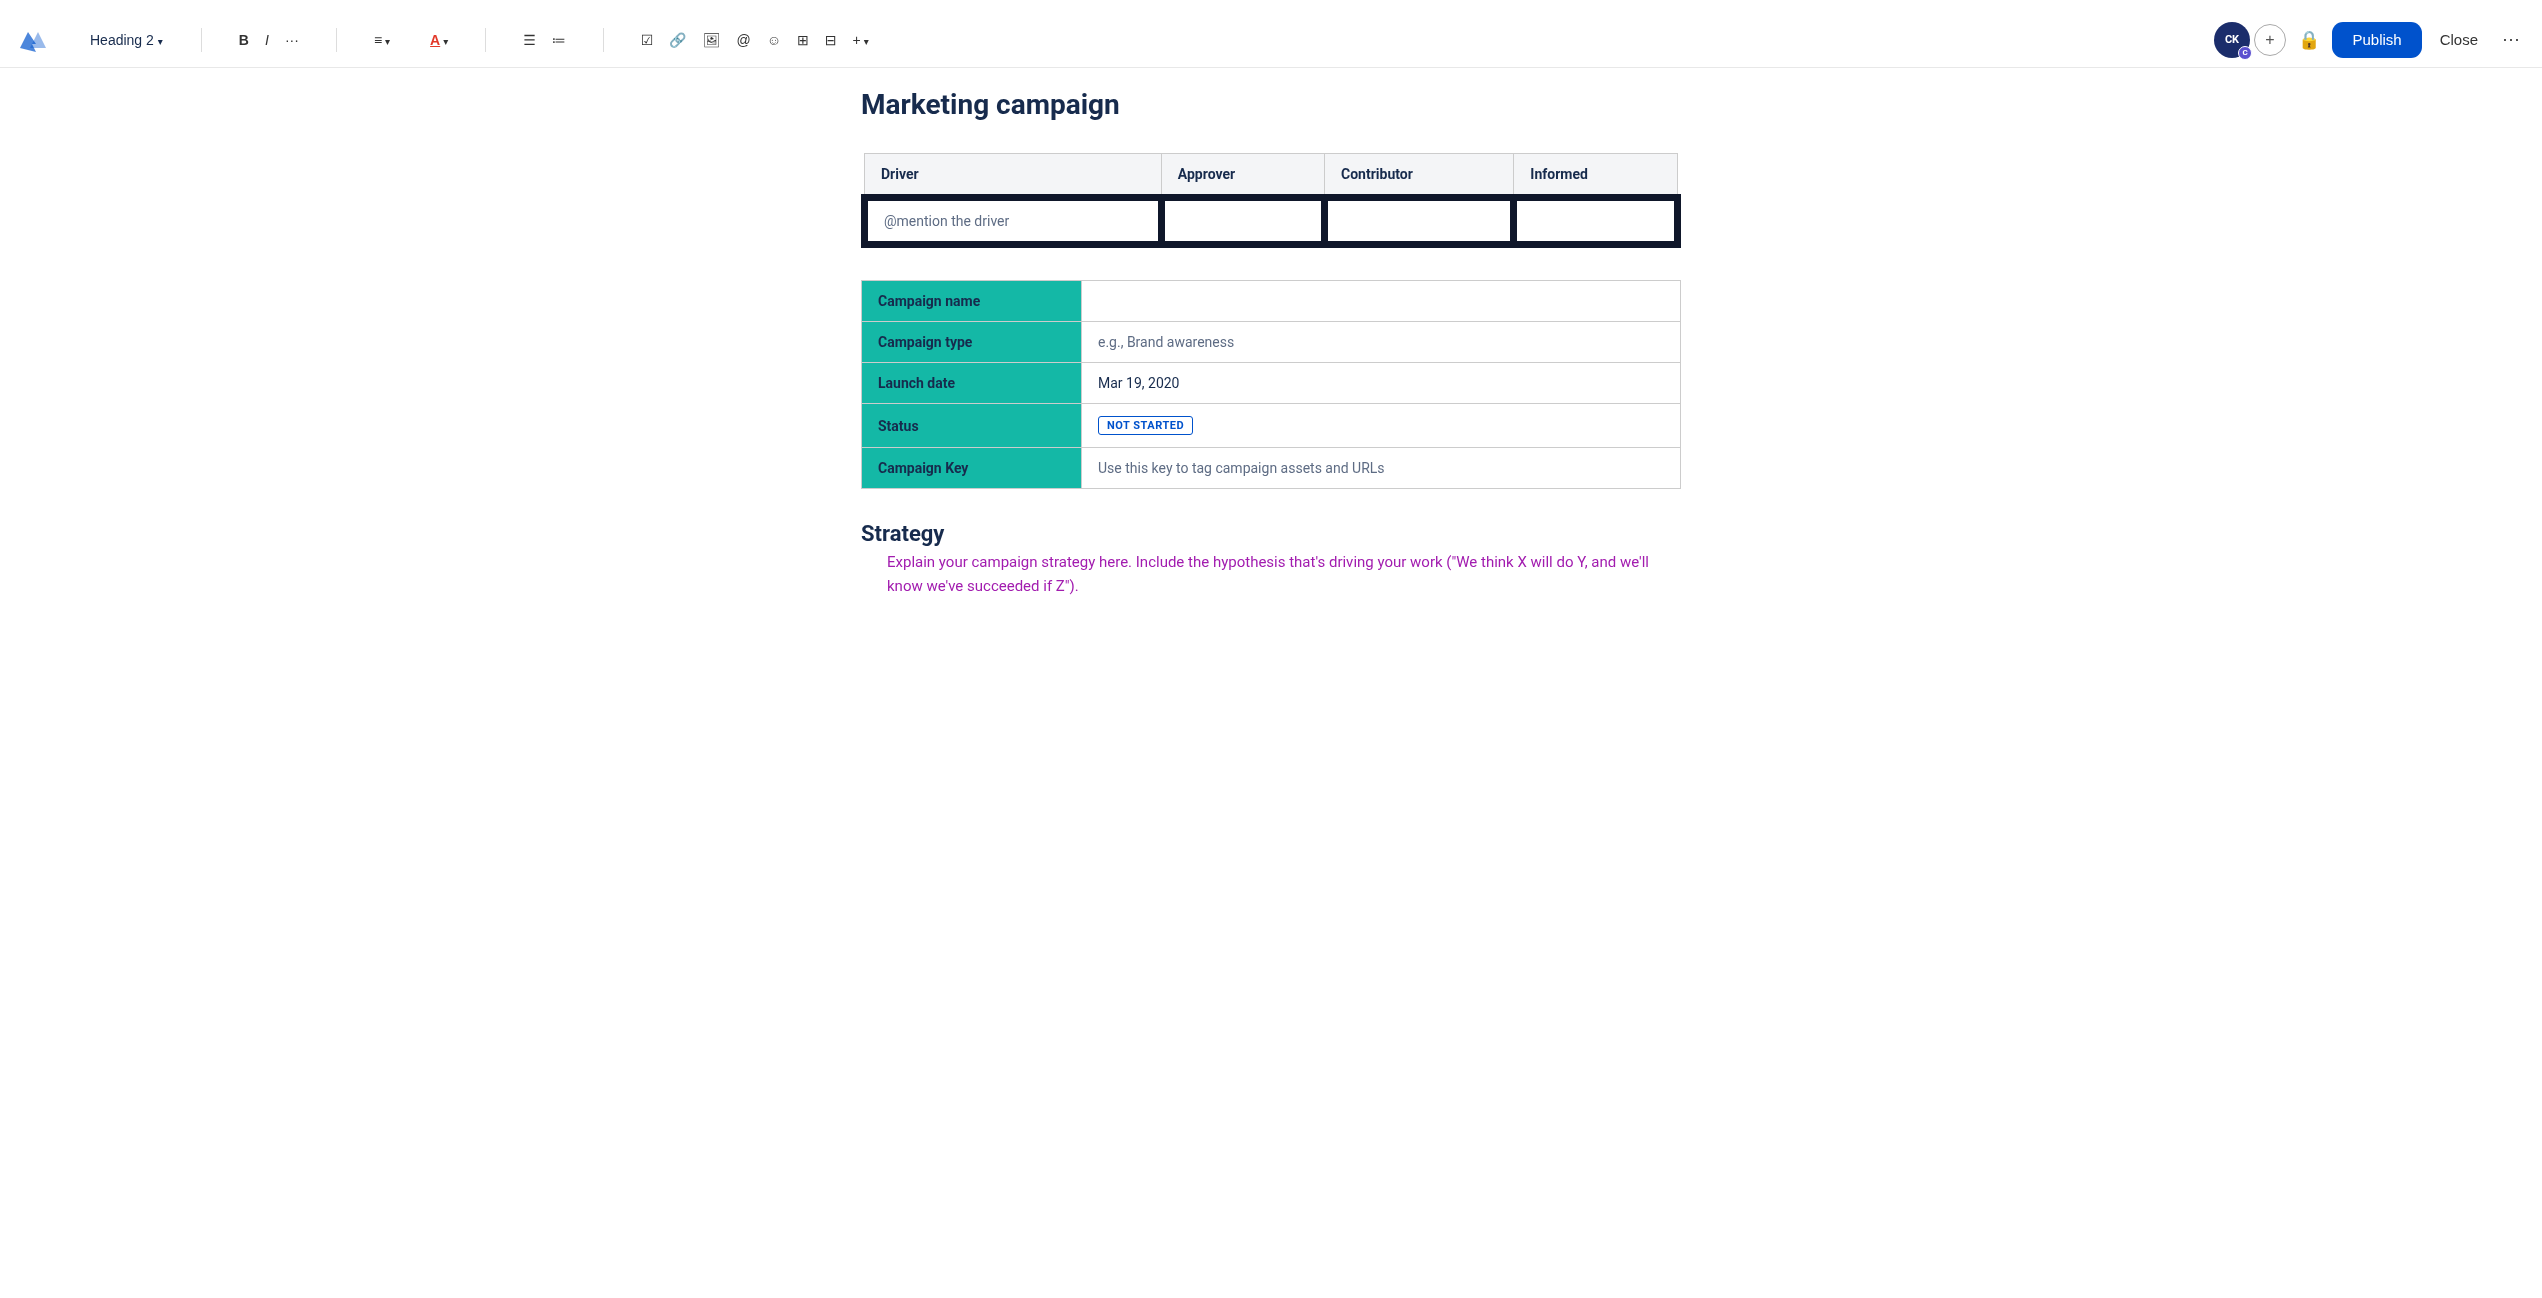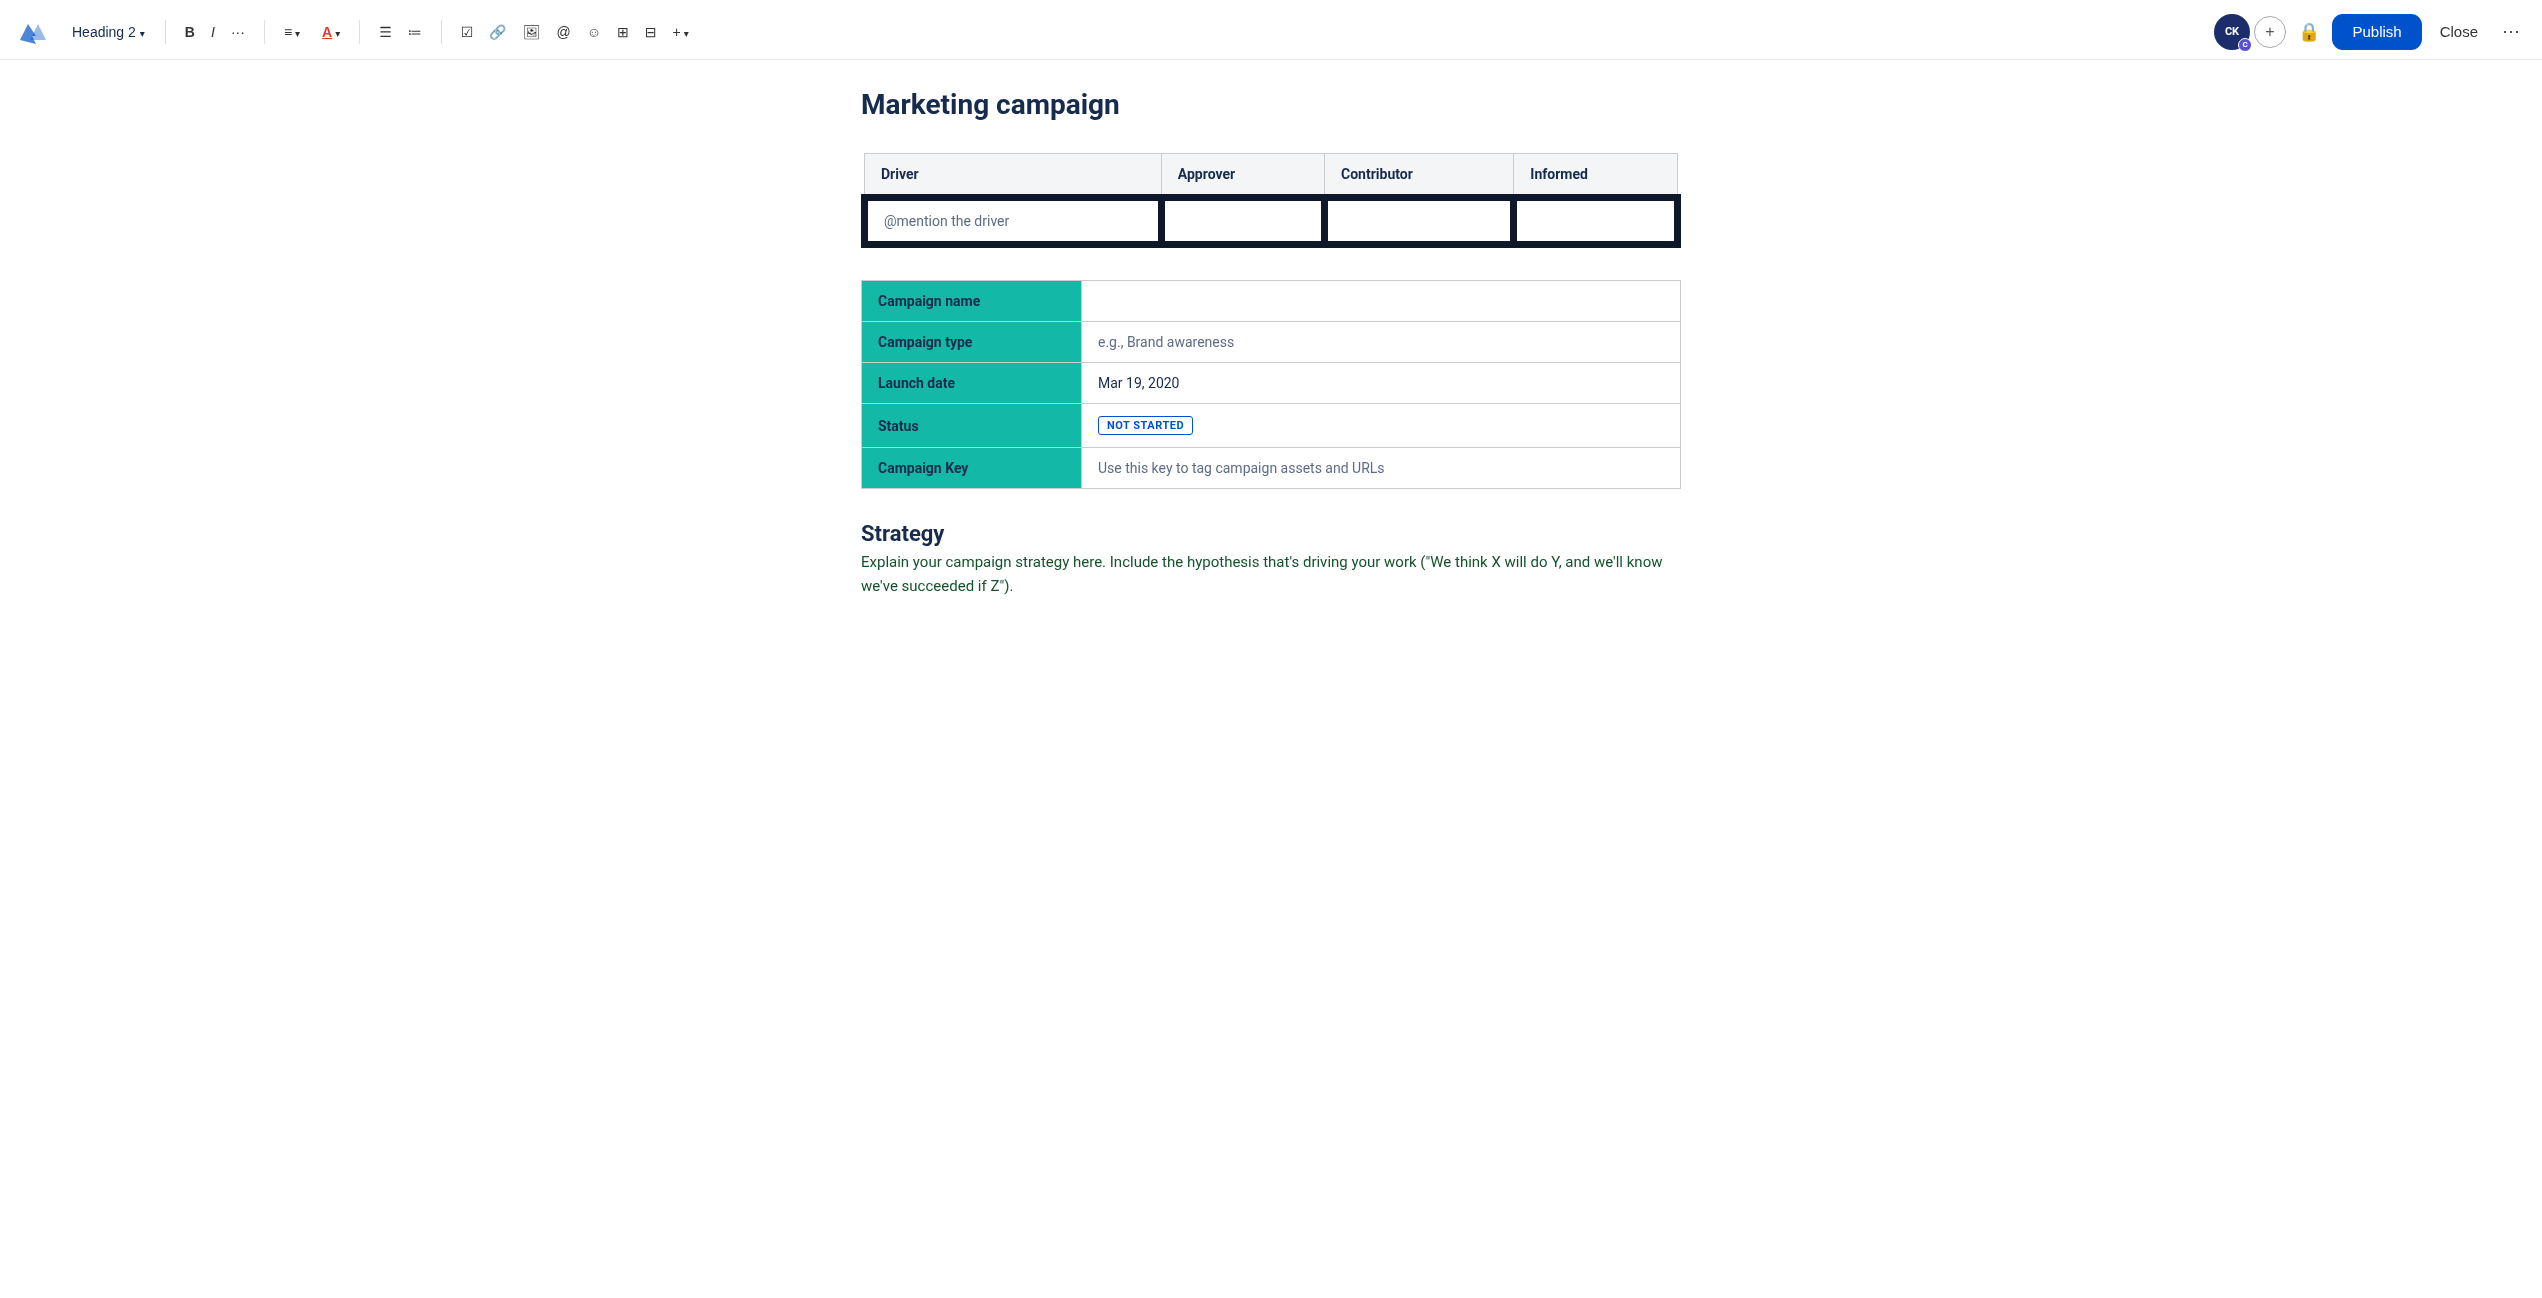--- a/index.html
+++ b/index.html
@@ -10,23 +10,23 @@
       font-size: 14px;
     }
 
     
     .toolbar {
       display: flex;
       align-items: center;
       height: 56px;
       padding: 0 16px;
       border-bottom: 1px solid #e8e8e8;
-      gap: 8px;
+      gap: 26px;
       position: sticky;
-      top: 4px;
+      top: 12px;
       background: #fff;
       z-index: 100;
     }
     .toolbar-logo {
       width: 32px;
       height: 32px;
       margin-right: 8px;
       flex-shrink: 0;
     }
     .toolbar-divider {
@@ -222,23 +222,24 @@
     }
 
     
     .section-heading {
       font-size: 22px;
       font-weight: 700;
       color: #172b4d;
       margin-bottom: 4px;
     }
     .section-body {
-      color: #14532d;
+      color: #a21caf;
       font-size: 15px;
       line-height: 1.6;
+      margin-left: 26px;
     }
     .chevron-down::after { content: "▾"; font-size: 10px; }
   </style>
 </head>
 <body>
 
 <div class="toolbar">
 
   <div class="toolbar-logo">
     <svg viewBox="0 0 32 32" width="32" height="32">

